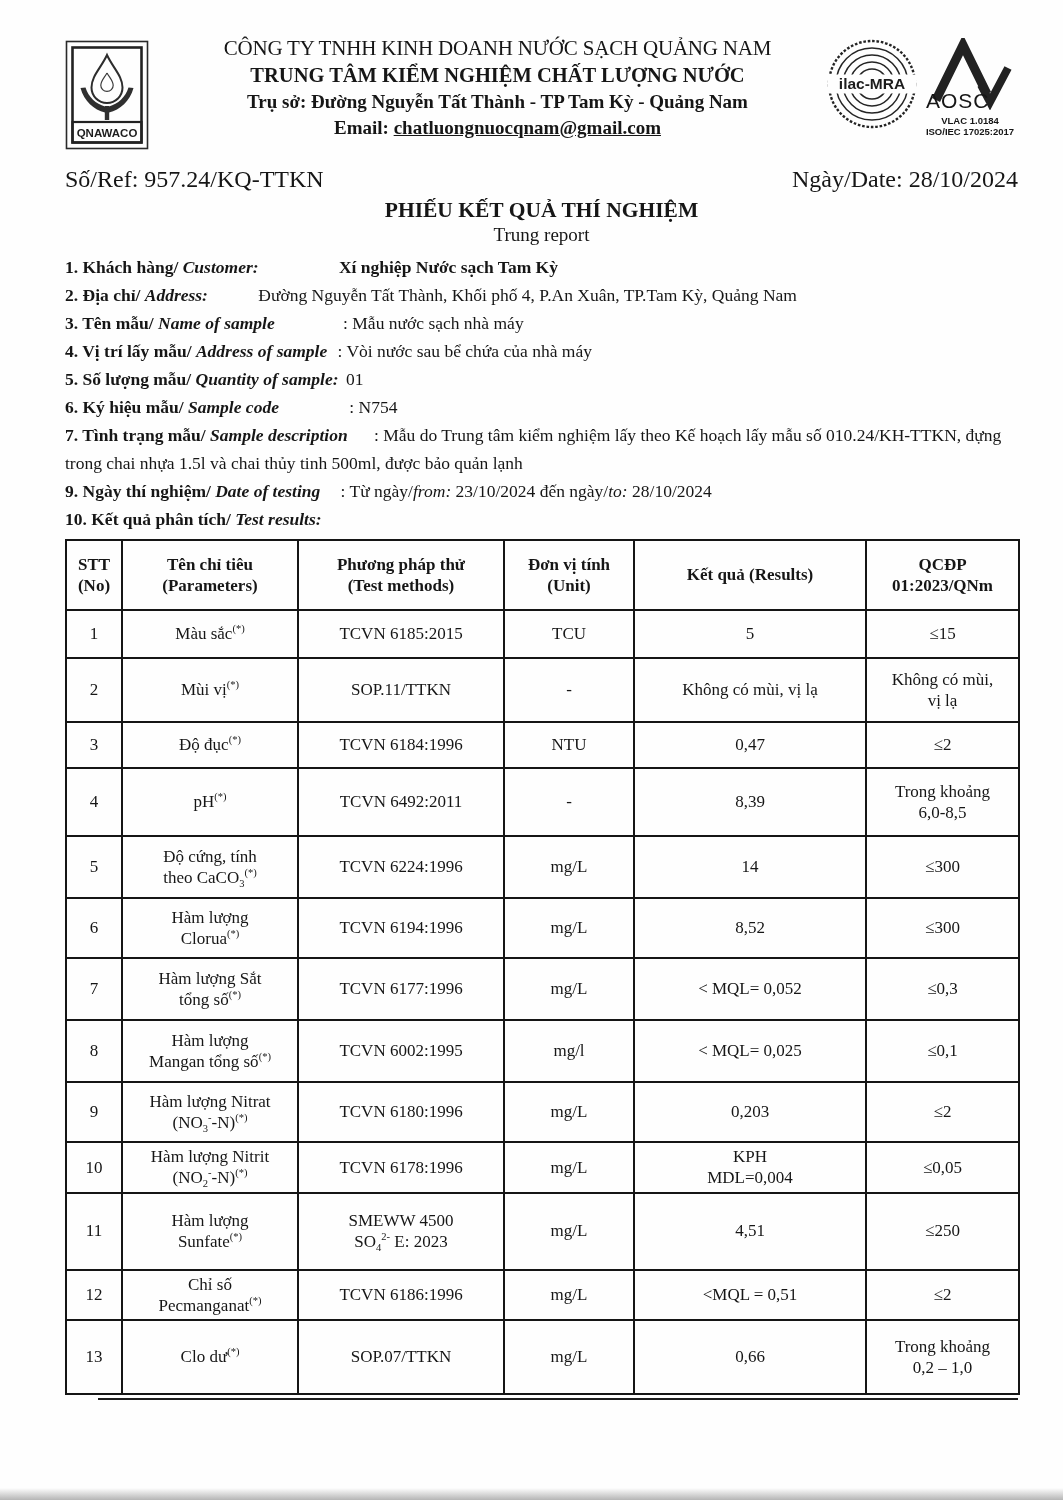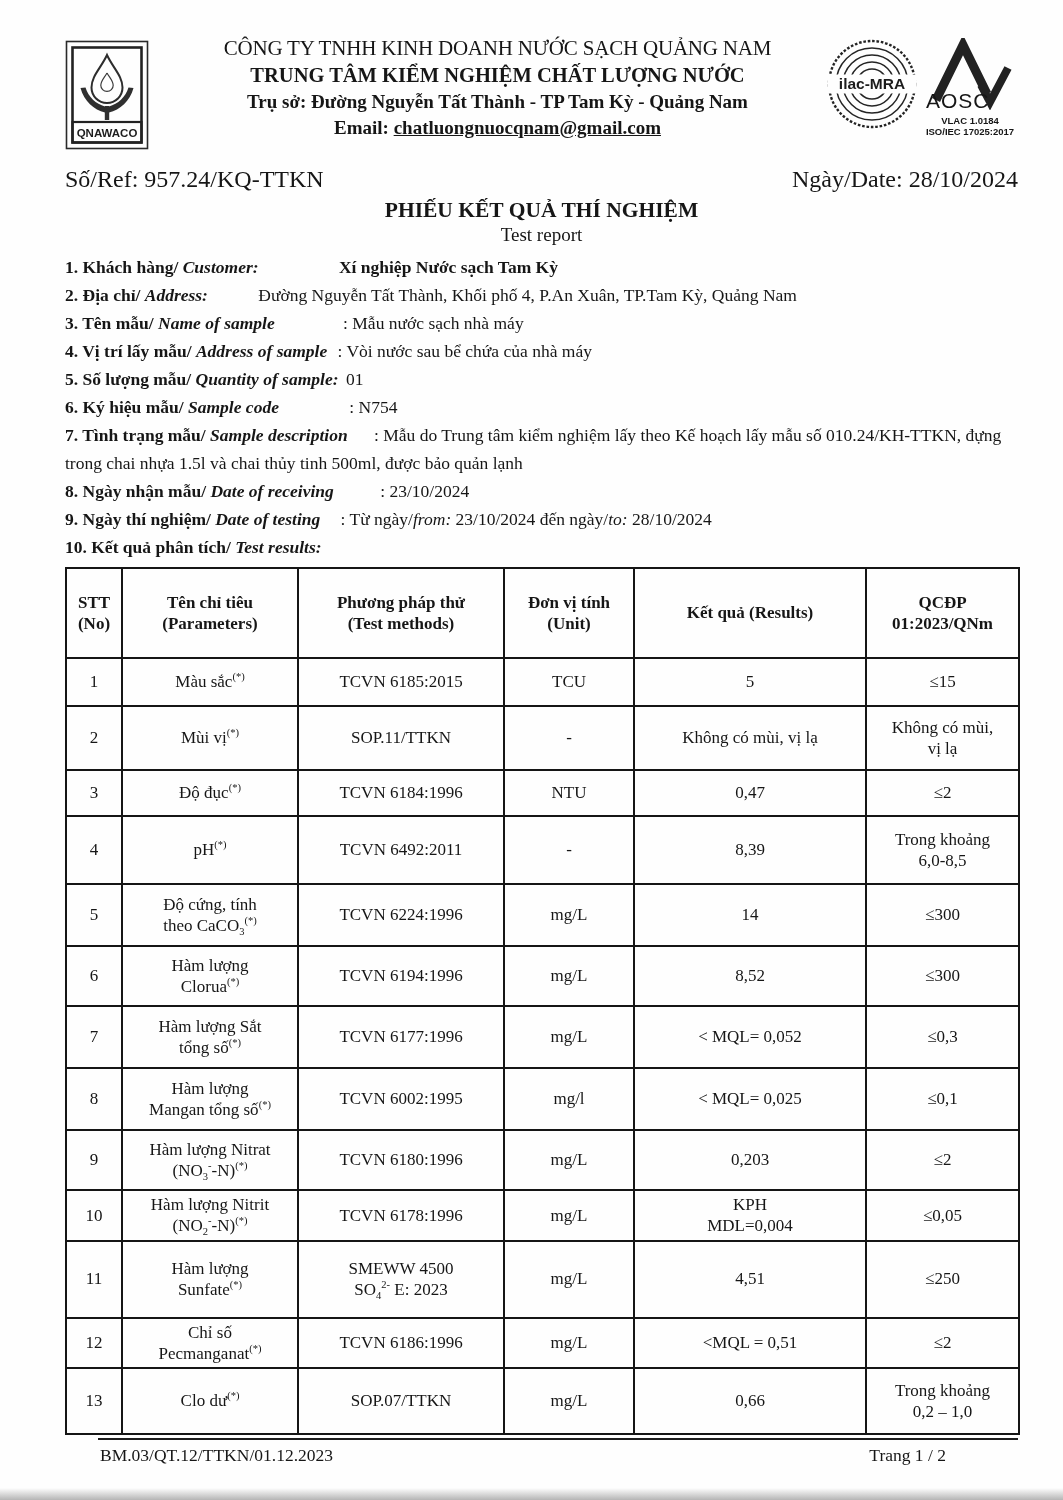--- a/index.html
+++ b/index.html
@@ -39,34 +39,34 @@
   .g3 { margin-left:6px; }  .g4 { margin-left:3px; }  .g5 { margin-left:66px; }
   .g6 { margin-left:22px; } .g7 { margin-left:42px; } .g8 { margin-left:16px; }
 
   
   table.results { border-collapse:collapse; table-layout:fixed; width:953px; margin-top:6px; }
   table.results th, table.results td {
     border:2px solid #151515; text-align:center; vertical-align:middle;
     padding:3px 5px; font-size:17px; white-space:pre-line; line-height:1.25;
   }
   table.results th { font-weight:bold; }
-  table.results thead tr { height:90px; }
+  table.results thead tr { height:70px; }
   tbody tr:nth-child(1)  { height:48px; }
   tbody tr:nth-child(2)  { height:64px; }
   tbody tr:nth-child(3)  { height:46px; }
   tbody tr:nth-child(4)  { height:68px; }
   tbody tr:nth-child(5)  { height:62px; }
   tbody tr:nth-child(6)  { height:60px; }
   tbody tr:nth-child(7)  { height:62px; }
   tbody tr:nth-child(8)  { height:62px; }
   tbody tr:nth-child(9)  { height:60px; }
   tbody tr:nth-child(10) { height:48px; }
   tbody tr:nth-child(11) { height:77px; }
   tbody tr:nth-child(12) { height:46px; }
-  tbody tr:nth-child(13) { height:66px; }
+  tbody tr:nth-child(13) { height:74px; }
   sup { font-size:0.62em; line-height:0; vertical-align:super; }
   sub { font-size:0.62em; line-height:0; vertical-align:sub; }
   .table-underline { border-top:2px solid #1c1c1c; margin:3px 0 0 33px; width:920px; height:0; }
 
   
   .footer { display:flex; justify-content:space-between; font-size:17.5px; margin-top:5px; padding:0 72px 0 35px; }
 
   .scan-shadow {
     position:absolute; left:0; right:0; bottom:0; height:12px;
     background:linear-gradient(#fefefe, #b5b5b5);
@@ -125,21 +125,21 @@
         </div>
       </div>
     </header>
 
     <div class="refline">
       <span>Số/Ref: 957.24/KQ-TTKN</span>
       <span>Ngày/Date: 28/10/2024</span>
     </div>
 
     <div class="title">PHIẾU KẾT QUẢ THÍ NGHIỆM</div>
-    <div class="subtitle">Test report</div>
+    <div class="subtitle">Trung report</div>
 
     <div class="info">
       <div class="info-line">
         <span class="lv">1. Khách hàng/</span>
         <span class="le">Customer:</span>
         <span class="val v-bold g0">Xí nghiệp Nước sạch Tam Kỳ</span>
       </div>
       <div class="info-line">
         <span class="lv">2. Địa chỉ/</span>
         <span class="le">Address:</span>
@@ -162,25 +162,20 @@
       </div>
       <div class="info-line">
         <span class="lv">6. Ký hiệu mẫu/</span>
         <span class="le">Sample code</span>
         <span class="val g5">: N754</span>
       </div>
       <div class="info-line">
         <span class="lv">7. Tình trạng mẫu/</span>
         <span class="le">Sample description</span>
         <span class="val g6">: Mẫu do Trung tâm kiểm nghiệm lấy theo Kế hoạch lấy mẫu số 010.24/KH-TTKN, đựng trong chai nhựa 1.5l và chai thủy tinh 500ml, được bảo quản lạnh</span>
-      </div>
-      <div class="info-line">
-        <span class="lv">8. Ngày nhận mẫu/</span>
-        <span class="le">Date of receiving</span>
-        <span class="val g7">: 23/10/2024</span>
       </div>
       <div class="info-line">
         <span class="lv">9. Ngày thí nghiệm/</span>
         <span class="le">Date of testing</span>
         <span class="val g8">: Từ ngày/<i>from:</i> 23/10/2024  đến ngày/<i>to:</i> 28/10/2024</span>
       </div>
       <div class="info-line">
         <span class="lv">10. Kết quả phân tích/</span>
         <span class="le">Test results:</span>
       </div>
@@ -325,20 +320,16 @@
           <td>SOP.07/TTKN</td>
           <td>mg/L</td>
           <td>0,66</td>
           <td>Trong khoảng
 0,2 – 1,0</td>
         </tr>
       </tbody>
     </table>
     <div class="table-underline"></div>
 
-    <div class="footer">
-      <span>BM.03/QT.12/TTKN/01.12.2023</span>
-      <span>Trang 1 / 2</span>
-    </div>
   </div>
 
   <div class="scan-shadow"></div>
 </div>
 
 </body></html>

